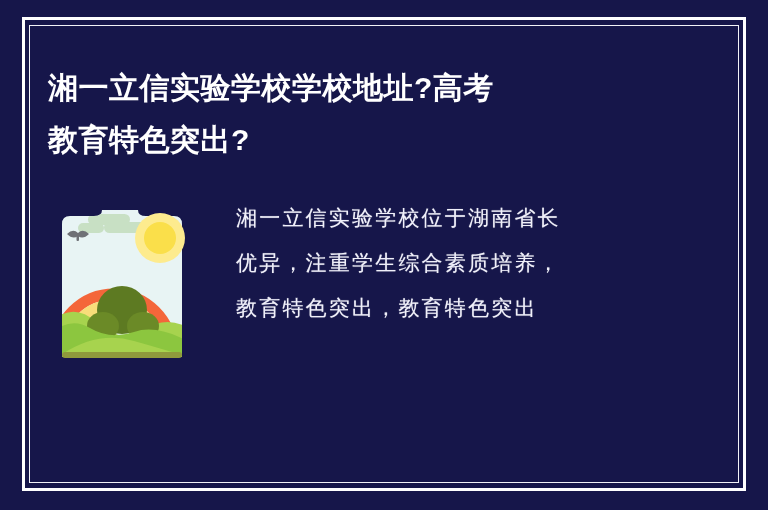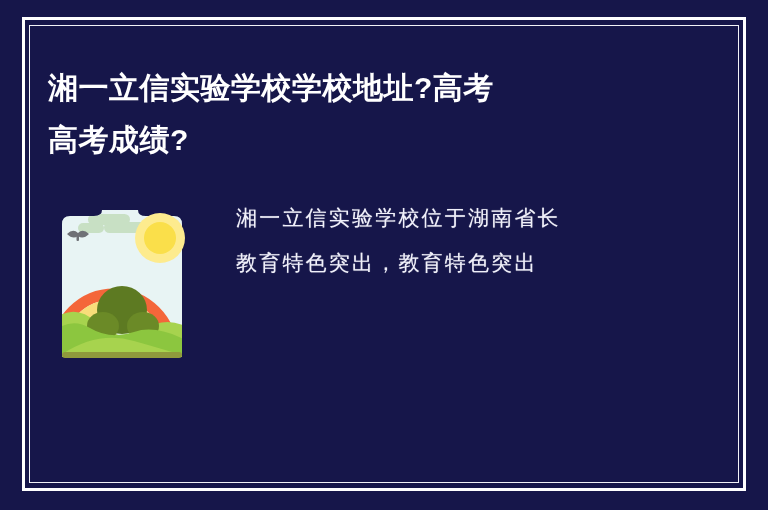--- a/index.html
+++ b/index.html
@@ -99,21 +99,21 @@
 </head>
 <body>
 
 <div class="poster">
 
   <div class="frame-outer"></div>
   <div class="frame-inner"></div>
 
   <div class="title-block">
     <div class="title-line">湘一立信实验学校学校地址?高考</div>
-    <div class="title-line">高考成绩?</div>
+    <div class="title-line">教育特色突出?</div>
   </div>
 
   <div class="content-row">
 
     <div class="illustration">
       <svg class="illu-svg" viewBox="0 0 148 168" xmlns="http://www.w3.org/2000/svg">
         <defs>
           <clipPath id="cardClip">
             <path d="M14,22 Q14,14 22,14 L46,14 Q54,14 54,8 L90,8 Q90,14 98,14 L126,14 Q134,14 134,22 L134,155 L14,155 Z"></path>
           </clipPath>
@@ -153,17 +153,18 @@
 
         <g fill="#6f7176">
           <path d="M19,32 q6,-6 11,-1 q5,-5 11,1 q-6,6 -11,2 q-5,4 -11,-2 z"></path>
           <rect x="28.5" y="33" width="2.5" height="6" rx="1"></rect>
         </g>
       </svg>
     </div>
 
     <div class="body-text">
       <div class="body-line">湘一立信实验学校位于湖南省长</div>
+      <div class="body-line">优异，注重学生综合素质培养，</div>
       <div class="body-line">教育特色突出，教育特色突出</div>
     </div>
 
   </div>
 </div>
 
 </body></html>

